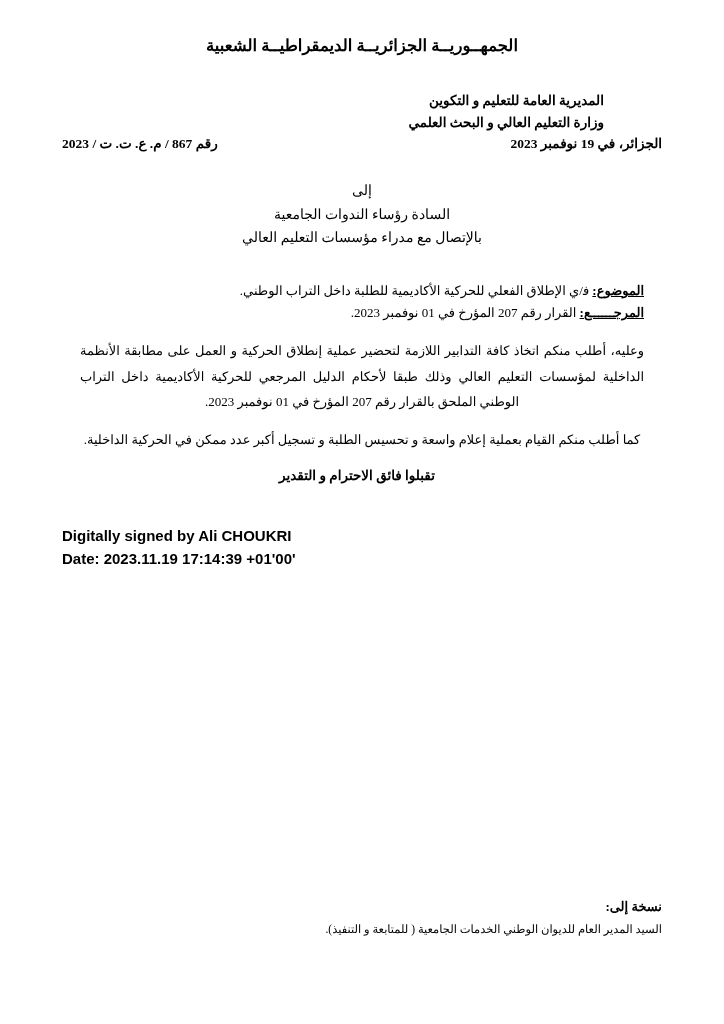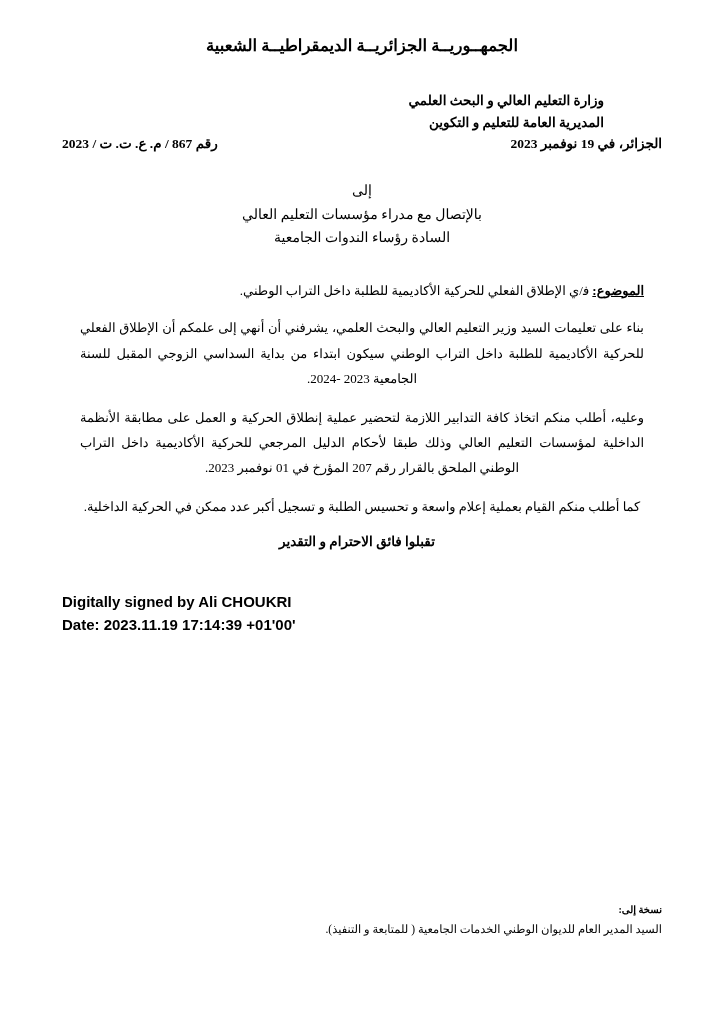--- a/index.html
+++ b/index.html
@@ -122,56 +122,59 @@
   .copies {
     position: absolute;
     right: 62px;
     bottom: 86px;
     text-align: right;
     font-size: 11.5px;
     line-height: 1.6;
   }
   .copies .copies-title {
     font-weight: bold;
-    font-size: 10px;
+    font-size: 13px;
     margin-bottom: 2px;
   }
 </style>
 </head>
 <body>
 
 <div class="page">
 
   <div class="republic-title">الجمهــوريــة الجزائريــة الديمقراطيــة الشعبية</div>
 
   <div class="header-block">
+    <div class="line">المديرية العامة للتعليم و التكوين</div>
     <div class="line">وزارة التعليم العالي و البحث العلمي</div>
-    <div class="line">المديرية العامة للتعليم و التكوين</div>
   </div>
 
   <div class="ref-row">
     <div class="ref-num">رقم 867 / م. ع. ت. ت / 2023</div>
     <div class="place-date">الجزائر، في 19 نوفمبر 2023</div>
   </div>
 
   <div class="to-block">
     <div class="ila">إلى</div>
+    <div>السادة رؤساء الندوات الجامعية</div>
     <div>بالإتصال مع مدراء مؤسسات التعليم العالي</div>
-    <div>السادة رؤساء الندوات الجامعية</div>
   </div>
 
   <div class="subject-block">
     <div>
       <span class="lbl">الموضوع:</span>
       <span>ف‍/ي الإطلاق الفعلي للحركية الأكاديمية للطلبة داخل التراب الوطني.</span>
     </div>
+    <div>
+      <span class="lbl">المرجــــــع:</span>
+      <span>القرار رقم 207 المؤرخ في 01 نوفمبر 2023.</span>
+    </div>
   </div>
 
   <div class="body-block">
-    <p class="para">بناء على تعليمات السيد وزير التعليم العالي والبحث العلمي، يشرفني أن أنهي إلى علمكم أن الإطلاق الفعلي للحركية الأكاديمية للطلبة داخل التراب الوطني سيكون ابتداء من بداية السداسي الزوجي المقبل للسنة الجامعية 2023 -2024.</p>
     <p class="para">وعليه، أطلب منكم اتخاذ كافة التدابير اللازمة لتحضير عملية إنطلاق الحركية و العمل على مطابقة الأنظمة الداخلية لمؤسسات التعليم العالي وذلك طبقا لأحكام الدليل المرجعي للحركية الأكاديمية داخل التراب الوطني الملحق بالقرار رقم 207 المؤرخ في 01 نوفمبر 2023.</p>
     <p class="para">كما أطلب منكم القيام بعملية إعلام واسعة و تحسيس الطلبة و تسجيل أكبر عدد ممكن في الحركية الداخلية.</p>
   </div>
 
   <div class="closing">تقبلوا فائق الاحترام و التقدير</div>
 
   <div class="signature">
     <div>Digitally signed by Ali CHOUKRI</div>
     <div>Date: 2023.11.19 17:14:39 +01'00'</div>
   </div>

